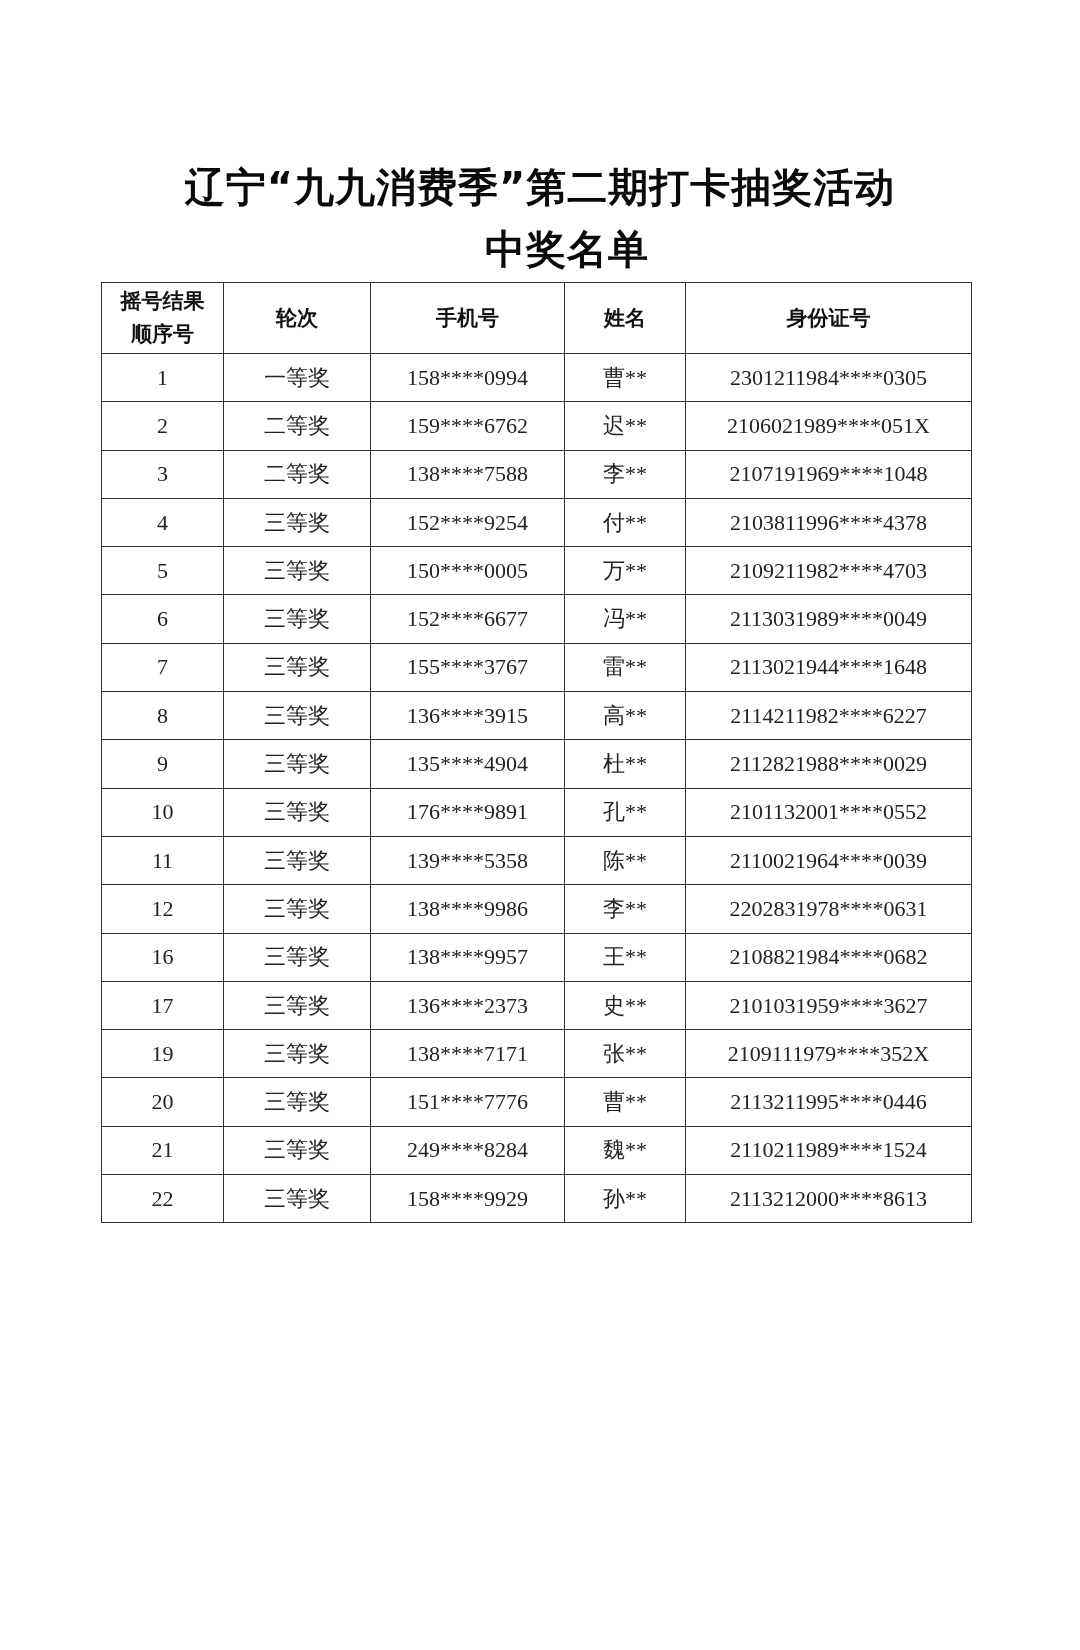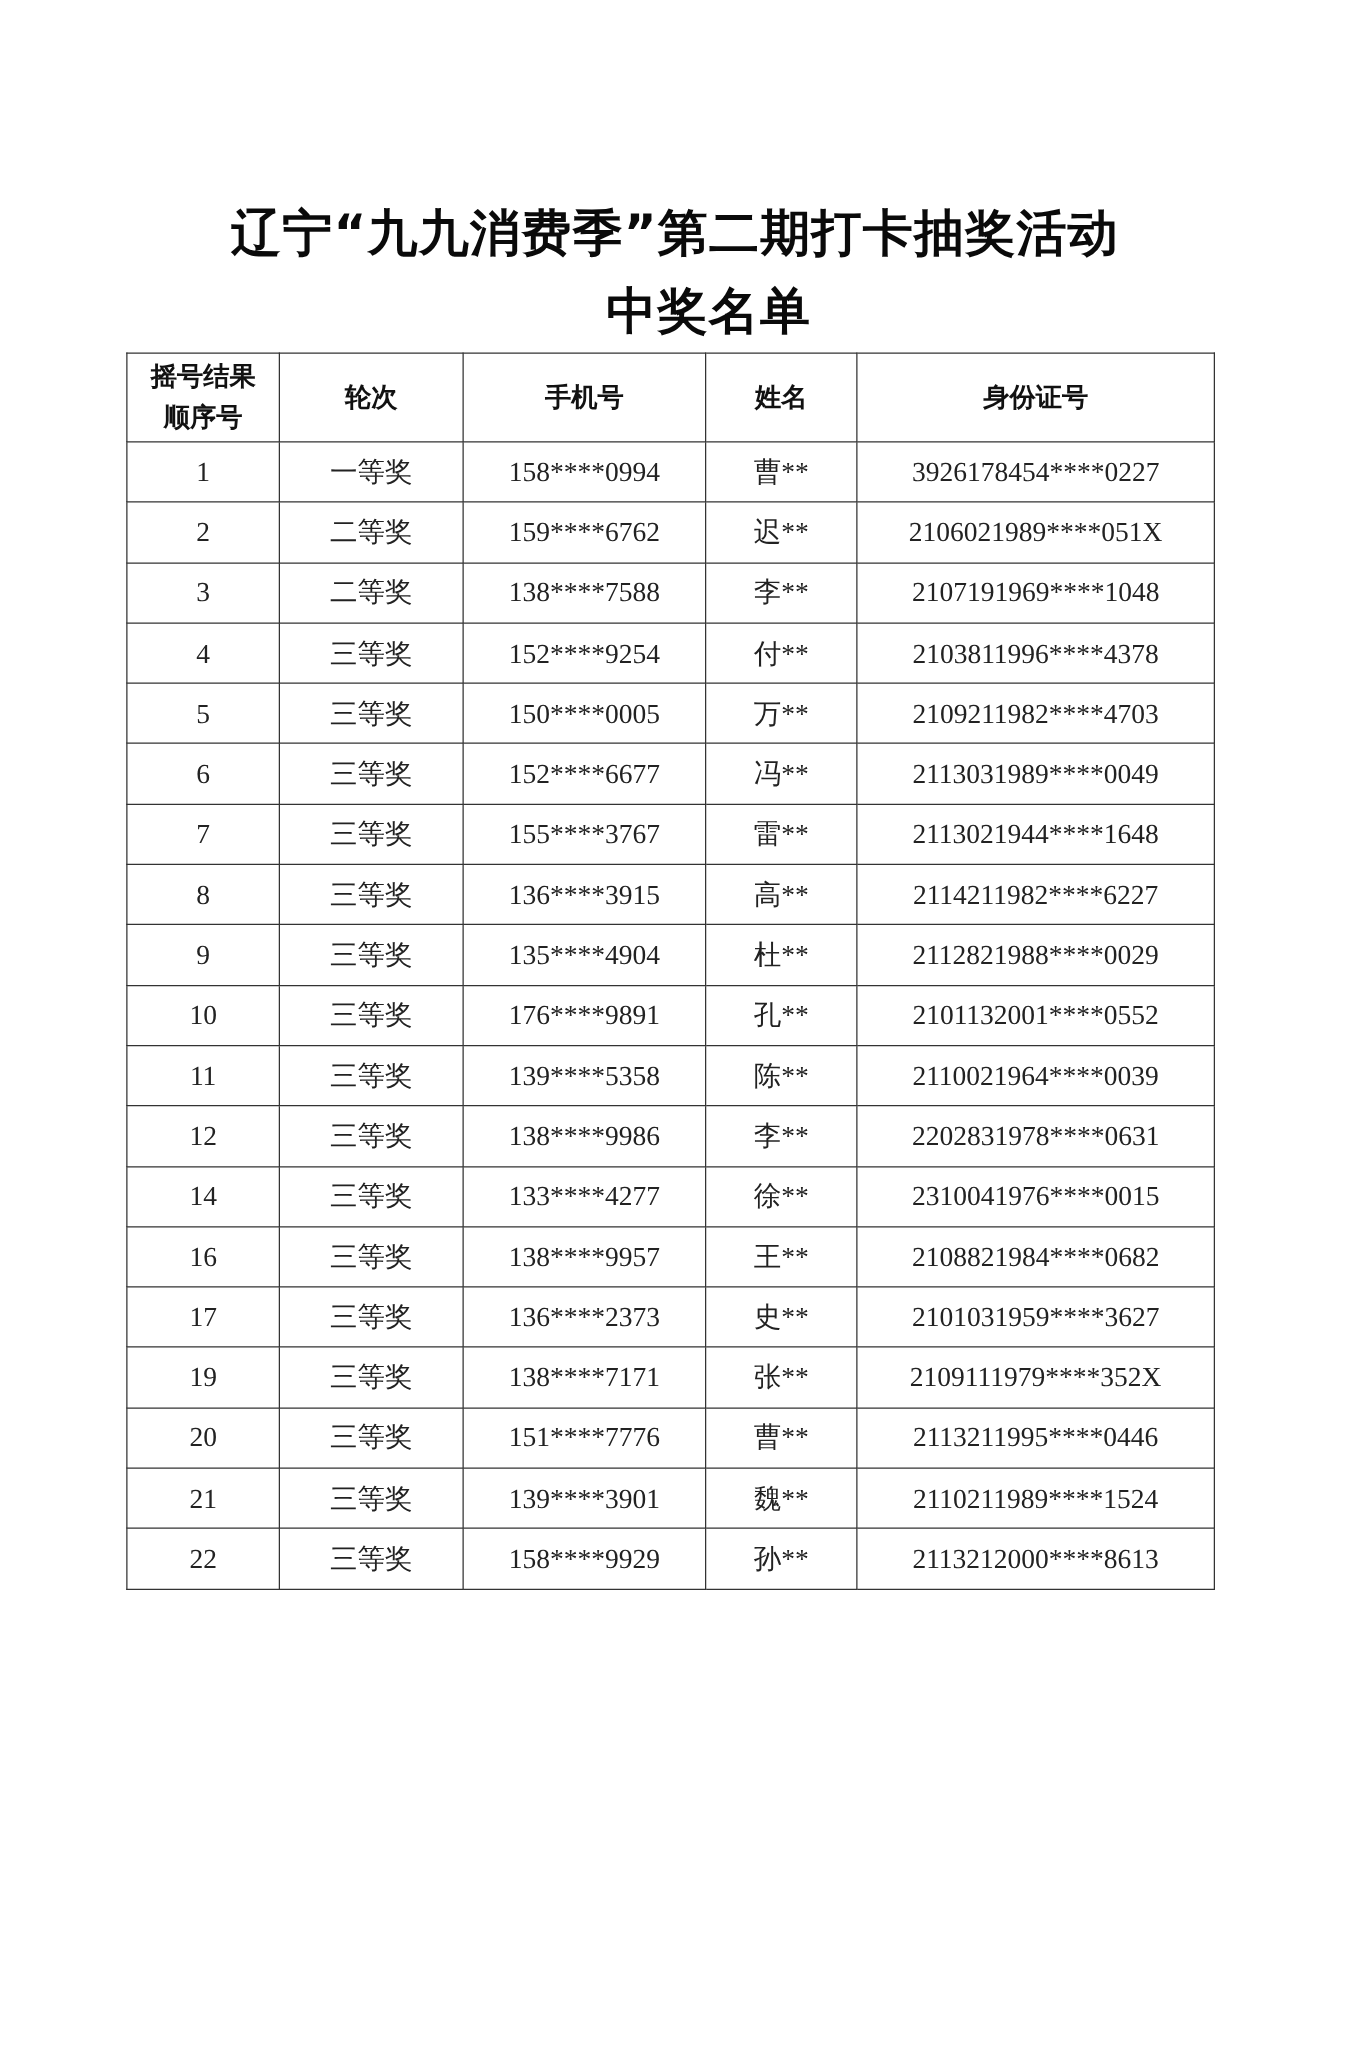--- a/index.html
+++ b/index.html
@@ -108,21 +108,21 @@
         <th>姓名</th>
         <th>身份证号</th>
       </tr>
     </thead>
     <tbody id="winners-body">
         <tr>
           <td class="col-no">1</td>
           <td class="col-round">一等奖</td>
           <td class="col-phone">158****0994</td>
           <td class="col-name">曹**</td>
-          <td class="col-id">3926178454****0227</td>
+          <td class="col-id">2301211984****0305</td>
         </tr>
         <tr>
           <td class="col-no">2</td>
           <td class="col-round">二等奖</td>
           <td class="col-phone">159****6762</td>
           <td class="col-name">迟**</td>
           <td class="col-id">2106021989****051X</td>
         </tr>
         <tr>
           <td class="col-no">3</td>
@@ -188,27 +188,20 @@
           <td class="col-id">2110021964****0039</td>
         </tr>
         <tr>
           <td class="col-no">12</td>
           <td class="col-round">三等奖</td>
           <td class="col-phone">138****9986</td>
           <td class="col-name">李**</td>
           <td class="col-id">2202831978****0631</td>
         </tr>
         <tr>
-          <td class="col-no">14</td>
-          <td class="col-round">三等奖</td>
-          <td class="col-phone">133****4277</td>
-          <td class="col-name">徐**</td>
-          <td class="col-id">2310041976****0015</td>
-        </tr>
-        <tr>
           <td class="col-no">16</td>
           <td class="col-round">三等奖</td>
           <td class="col-phone">138****9957</td>
           <td class="col-name">王**</td>
           <td class="col-id">2108821984****0682</td>
         </tr>
         <tr>
           <td class="col-no">17</td>
           <td class="col-round">三等奖</td>
           <td class="col-phone">136****2373</td>
@@ -225,21 +218,21 @@
         <tr>
           <td class="col-no">20</td>
           <td class="col-round">三等奖</td>
           <td class="col-phone">151****7776</td>
           <td class="col-name">曹**</td>
           <td class="col-id">2113211995****0446</td>
         </tr>
         <tr>
           <td class="col-no">21</td>
           <td class="col-round">三等奖</td>
-          <td class="col-phone">139****3901</td>
+          <td class="col-phone">249****8284</td>
           <td class="col-name">魏**</td>
           <td class="col-id">2110211989****1524</td>
         </tr>
         <tr>
           <td class="col-no">22</td>
           <td class="col-round">三等奖</td>
           <td class="col-phone">158****9929</td>
           <td class="col-name">孙**</td>
           <td class="col-id">2113212000****8613</td>
         </tr>

